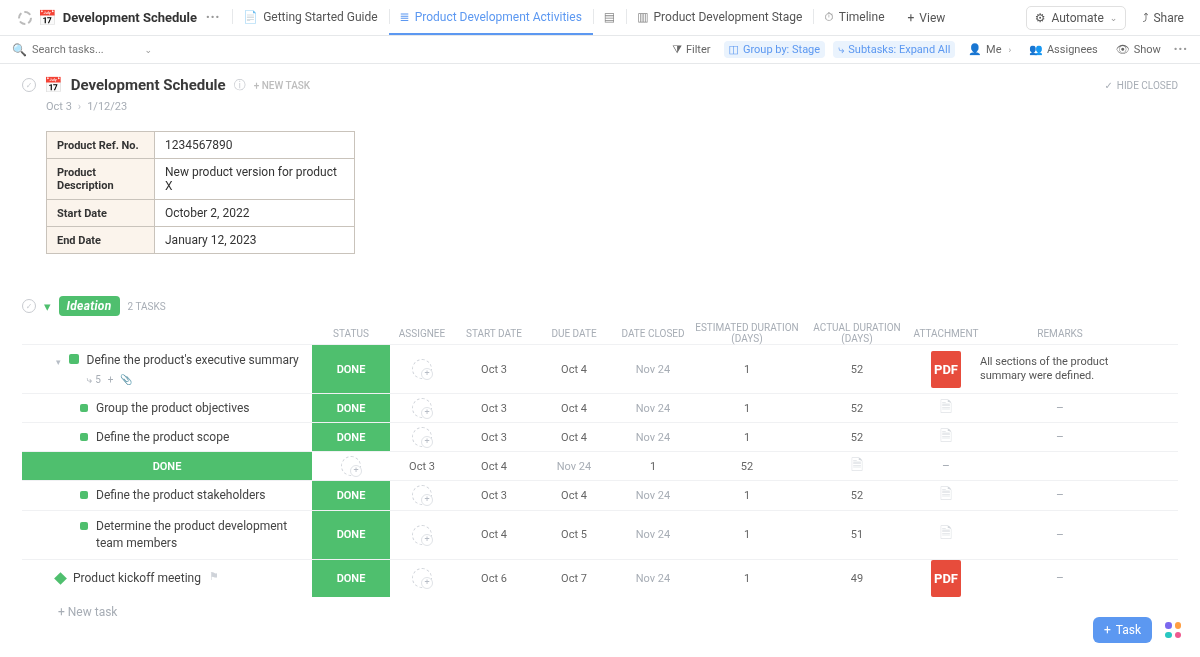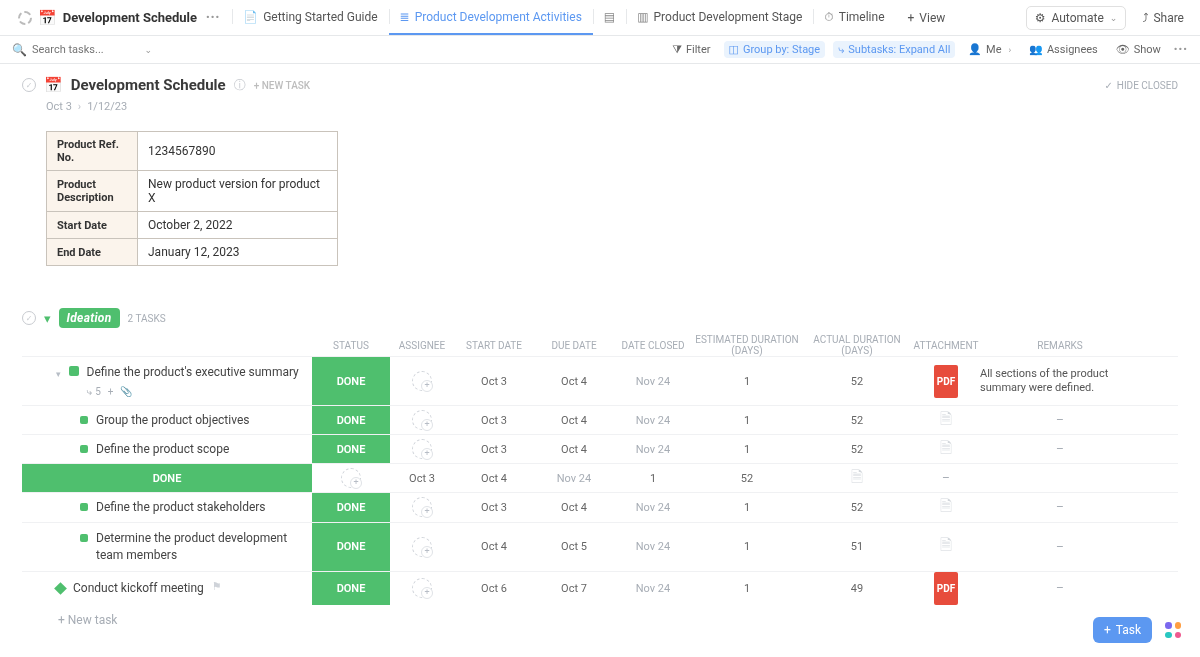--- a/index.html
+++ b/index.html
@@ -41,21 +41,21 @@
 .circle-check::after { content: "✓"; font-size: 8px; color: #c8cbd0; }
 .page-title { font-weight: 700; font-size: 15px; color: #3a3a3a; }
 .info-dot { color: #c8cbd0; font-size: 12px; }
 .new-task-header { color: #bdbdbd; font-size: 10px; font-weight: 500; }
 .hide-closed { margin-left: auto; color: #a7adb5; font-size: 10px; display: flex; align-items: center; gap: 4px; cursor: pointer; }
 .date-range { color: #a7adb5; font-size: 11px; margin: 6px 0 0 24px; display: flex; align-items: center; gap: 6px; }
 
 
 .info-table { margin: 18px 0 0 24px; border-collapse: collapse; font-size: 12px; }
 .info-table td { border: 1px solid #c9c3bb; padding: 6px 10px; }
-.info-table td:first-child { background: #fbf4ec; font-weight: 700; width: 91px; font-size: 11px; }
+.info-table td:first-child { background: #fbf4ec; font-weight: 700; width: 108px; font-size: 11px; }
 .info-table td:last-child { width: 200px; background: #fff; }
 
 
 .group { margin-top: 42px; }
 .group-head { display: flex; align-items: center; gap: 8px; position: relative; }
 .group-toggle { color: #4fbf6e; font-size: 13px; }
 .group-label { color: #fff; font-weight: 700; font-size: 12px; padding: 3px 8px; border-radius: 4px; letter-spacing: 0.3px; font-style: italic; }
 .group-label.green { background: #4fbf6e; }
 .group-count { color: #a7adb5; font-size: 10px; }
 
@@ -74,21 +74,21 @@
 .task-text { line-height: 1.35; }
 .sub-meta { display: flex; align-items: center; gap: 7px; margin-top: 5px; color: #a7adb5; font-size: 10px; }
 .sub-meta .meta-item { display: flex; align-items: center; gap: 3px; }
 
 .status-pill { background: #4fbf6e; color: #fff; font-weight: 600; font-size: 11px; display: flex; align-items: center; justify-content: center; height: 100%; min-height: 28px; align-self: stretch; }
 .row.tall .status-pill { min-height: 48px; }
 .assignee-circ { width: 20px; height: 20px; border-radius: 50%; border: 1px dashed #cfd3d9; margin: 0 auto; position: relative; }
 .assignee-circ::after { content: "+"; position: absolute; right: -2px; bottom: -2px; background: #fff; color: #b7bdc6; font-size: 9px; border: 1px solid #e0e3e7; border-radius: 50%; width: 10px; height: 10px; line-height: 9px; text-align: center; }
 .cell-text { text-align: center; color: #666; font-size: 11px; }
 .cell-text.muted { color: #a7adb5; }
-.pdf-badge { display: inline-block; background: #e74c3c; color: #fff; font-size: 10px; font-weight: 700; padding: 11px 3px; border-radius: 2px; }
+.pdf-badge { display: inline-block; background: #e74c3c; color: #fff; font-size: 13px; font-weight: 700; padding: 11px 3px; border-radius: 2px; }
 .file-icon { color: #d3d7dc; font-size: 15px; }
 .remarks-text { font-size: 11px; color: #555; text-align: left; line-height: 1.3; padding-right: 10px; }
 .dash { color: #a7adb5; text-align: center; }
 .flag-icon { color: #cfd3d9; font-size: 11px; }
 
 .new-task-row { padding: 8px 0 0 36px; color: #a7adb5; font-size: 12px; cursor: pointer; }
 
 
 .fab-wrap { position: fixed; right: 14px; bottom: 14px; display: flex; align-items: center; gap: 8px; }
 .fab-task { background: #5c98f1; color: #fff; border-radius: 6px; padding: 6px 11px; display: flex; align-items: center; gap: 5px; font-size: 12px; cursor: pointer; }
@@ -354,21 +354,21 @@
       <div class="cell-text muted">Nov 24</div>
       <div class="cell-text">1</div>
       <div class="cell-text">51</div>
       <div class="cell-text"><span class="file-icon">🗎</span></div>
       <div class="dash">–</div>
     </div>
 
     <div class="row">
       <div class="name-cell milestone">
         <span class="diamond"></span>
-        <span class="task-text">Conduct kickoff meeting</span>
+        <span class="task-text">Product kickoff meeting</span>
         <span class="flag-icon">⚑</span>
       </div>
       <div class="status-pill">DONE</div>
       <div>
           <div class="assignee-circ"></div>
         </div>
       <div class="cell-text">Oct 6</div>
       <div class="cell-text">Oct 7</div>
       <div class="cell-text muted">Nov 24</div>
       <div class="cell-text">1</div>

